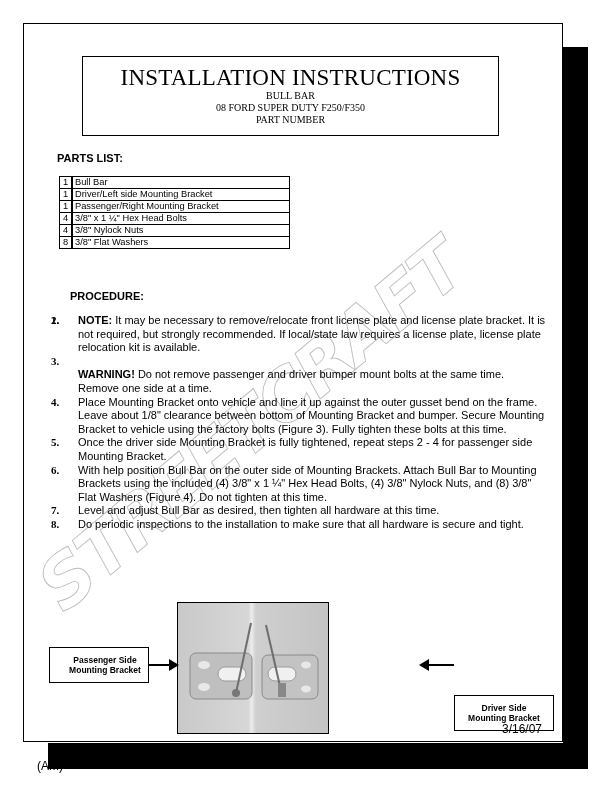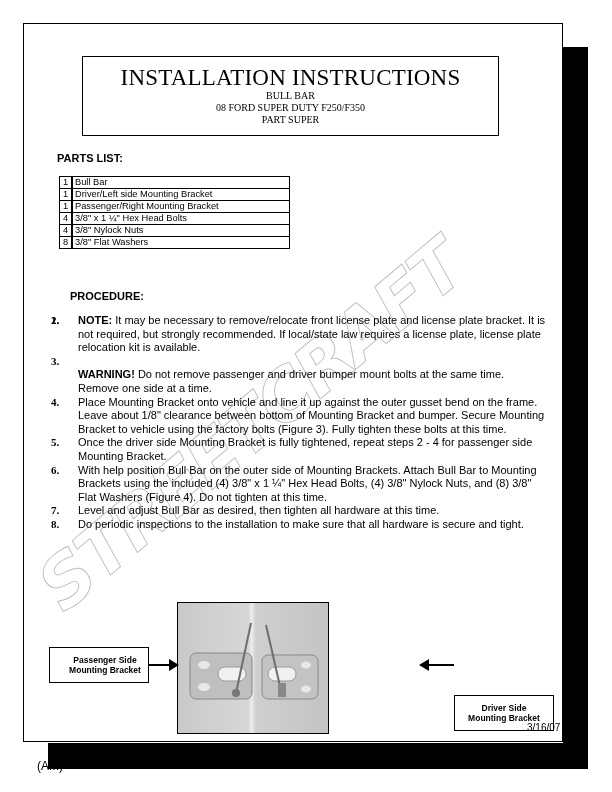--- a/index.html
+++ b/index.html
@@ -42,21 +42,21 @@
       position: absolute; left: 153px; top: 578px; width: 152px; height: 132px;
       border: 1px solid #000; box-sizing: border-box; overflow: hidden;
       background: linear-gradient(90deg, #c9c9c9 0%, #d7d7d7 47%, #ececec 49%, #cfcfcf 52%, #c4c4c4 100%);
     }
     .callout {
       position: absolute; width: 100px; height: 36px; border: 1px solid #000; background: #fff;
       box-sizing: border-box; font-size: 8.5px; font-weight: bold; text-align: center;
       line-height: 10px; padding-top: 7px;
     }
     .arrow-line { position: absolute; height: 2px; background: #000; }
-    .footer-date { position: absolute; left: 478px; top: 698px; font-size: 10px; margin-left: 25px; }
+    .footer-date { position: absolute; left: 478px; top: 698px; font-size: 12px; }
     .footer-page { position: absolute; left: 258px; top: 700px; font-size: 8.5px; }
     .footer-am { position: absolute; left: 13px; top: 707px; font-size: 12px; margin-top: 28px; }
     .watermark { position: absolute; left: 0; top: 0; width: 540px; height: 719px; pointer-events: none; }
   </style>
 </head>
 <body>
 
 <div class="shadow-right"></div>
 <div class="shadow-bottom"></div>
 
@@ -65,21 +65,21 @@
   <svg class="watermark" viewBox="0 0 540 719">
     <g transform="translate(40,590) rotate(-40)" fill="none" stroke="#b8b8b8" stroke-width="0.9">
       <text x="0" y="0" font-family="DejaVu Sans, sans-serif" font-size="70" font-style="italic" font-weight="bold" fill="none" stroke="#bdbdbd" stroke-width="0.9" letter-spacing="-2">STREETCRAFT</text>
     </g>
   </svg>
 
   <div class="title-box">
     <div class="title-main">INSTALLATION INSTRUCTIONS</div>
     <div class="title-sub">BULL BAR</div>
     <div class="title-sub">08 FORD SUPER DUTY F250/F350</div>
-    <div class="title-sub">PART SUPER</div>
+    <div class="title-sub">PART NUMBER</div>
   </div>
 
   <div class="parts-heading">PARTS LIST:</div>
 
   <table class="parts">
     <tbody>
       <tr>
         <td class="qty">1</td>
         <td>Bull Bar</td>
       </tr>

